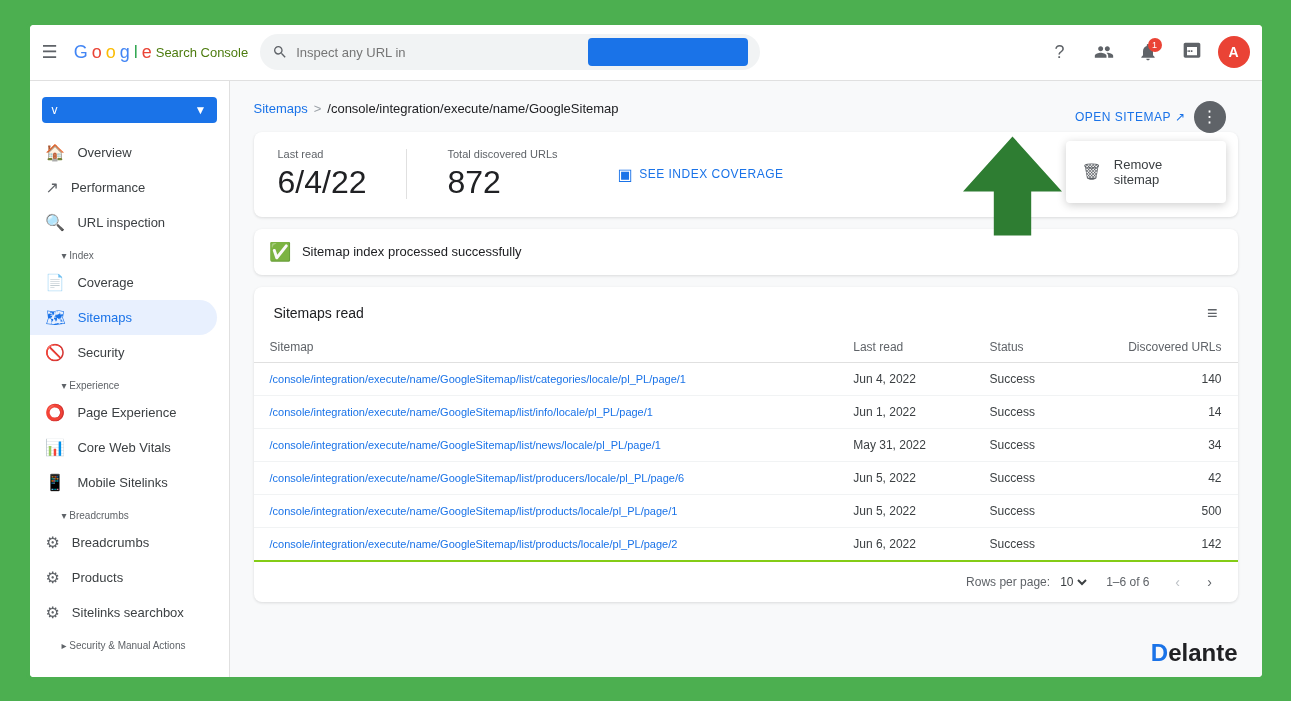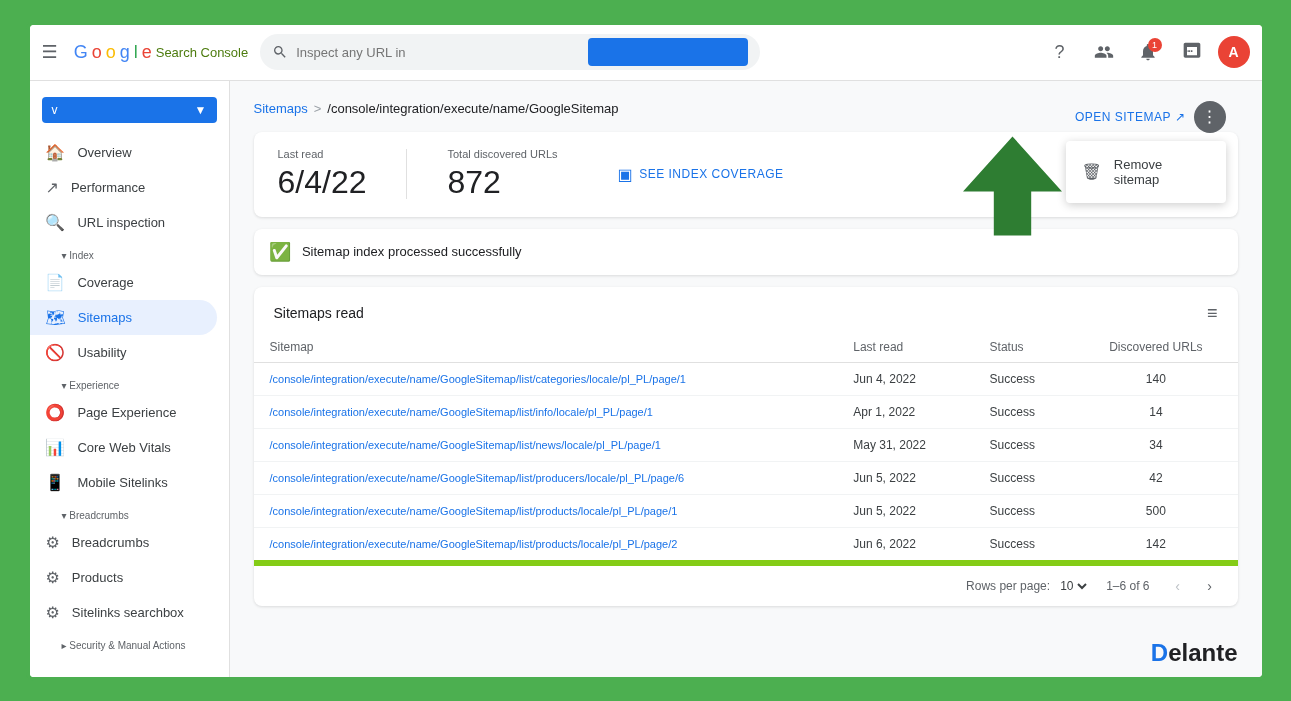--- a/index.html
+++ b/index.html
@@ -323,37 +323,37 @@
       border-collapse: collapse;
       font-size: 12px;
     }
     .data-table th {
       text-align: left;
       padding: 8px 16px;
       color: #5f6368;
       font-weight: 500;
       border-bottom: 1px solid #e0e0e0;
     }
-    .data-table th:last-child, .data-table td:last-child { text-align: center; }
+    .data-table th:last-child, .data-table td:last-child { text-align: right; }
     .data-table td {
       padding: 9px 16px;
       color: #3c4043;
       border-bottom: 1px solid #f1f3f4;
     }
     .data-table tr:last-child td { border-bottom: none; }
     .status-success { color: #1e8e3e; }
     .table-footer {
       display: flex;
       align-items: center;
       justify-content: flex-end;
       padding: 8px 16px;
       gap: 16px;
       font-size: 12px;
       color: #5f6368;
-      border-top: 6px solid #84cc16;
+      border-top: 2px solid #84cc16;
     }
     .rows-per-page { display: flex; align-items: center; gap: 6px; }
     .rows-select {
       border: none;
       background: transparent;
       font-size: 12px;
       color: #3c4043;
       cursor: pointer;
     }
     .page-nav { display: flex; align-items: center; gap: 8px; }
@@ -461,21 +461,21 @@
       <div class="nav-item">
         <span class="nav-icon">📄</span>
         <span>Coverage</span>
       </div>
       <div class="nav-item active">
         <span class="nav-icon">🗺</span>
         <span>Sitemaps</span>
       </div>
       <div class="nav-item">
         <span class="nav-icon">🚫</span>
-        <span>Usability</span>
+        <span>Security</span>
       </div>
 
       <div class="nav-section">
         <span class="nav-section-toggle">
           <span>▾ Experience</span>
         </span>
       </div>
       <div class="nav-item">
         <span class="nav-icon">⭕</span>
         <span>Page Experience</span>
@@ -577,21 +577,21 @@
           </thead>
           <tbody id="table-body">
           <tr>
       <td style="font-size:11px; color:#1a73e8; cursor:pointer;">/console/integration/execute/name/GoogleSitemap/list/categories/locale/pl_PL/page/1</td>
       <td>Jun 4, 2022</td>
       <td class="status-success">Success</td>
       <td>140</td>
     </tr>
               <tr>
       <td style="font-size:11px; color:#1a73e8; cursor:pointer;">/console/integration/execute/name/GoogleSitemap/list/info/locale/pl_PL/page/1</td>
-      <td>Apr 1, 2022</td>
+      <td>Jun 1, 2022</td>
       <td class="status-success">Success</td>
       <td>14</td>
     </tr>
               <tr>
       <td style="font-size:11px; color:#1a73e8; cursor:pointer;">/console/integration/execute/name/GoogleSitemap/list/news/locale/pl_PL/page/1</td>
       <td>May 31, 2022</td>
       <td class="status-success">Success</td>
       <td>34</td>
     </tr>
               <tr>

